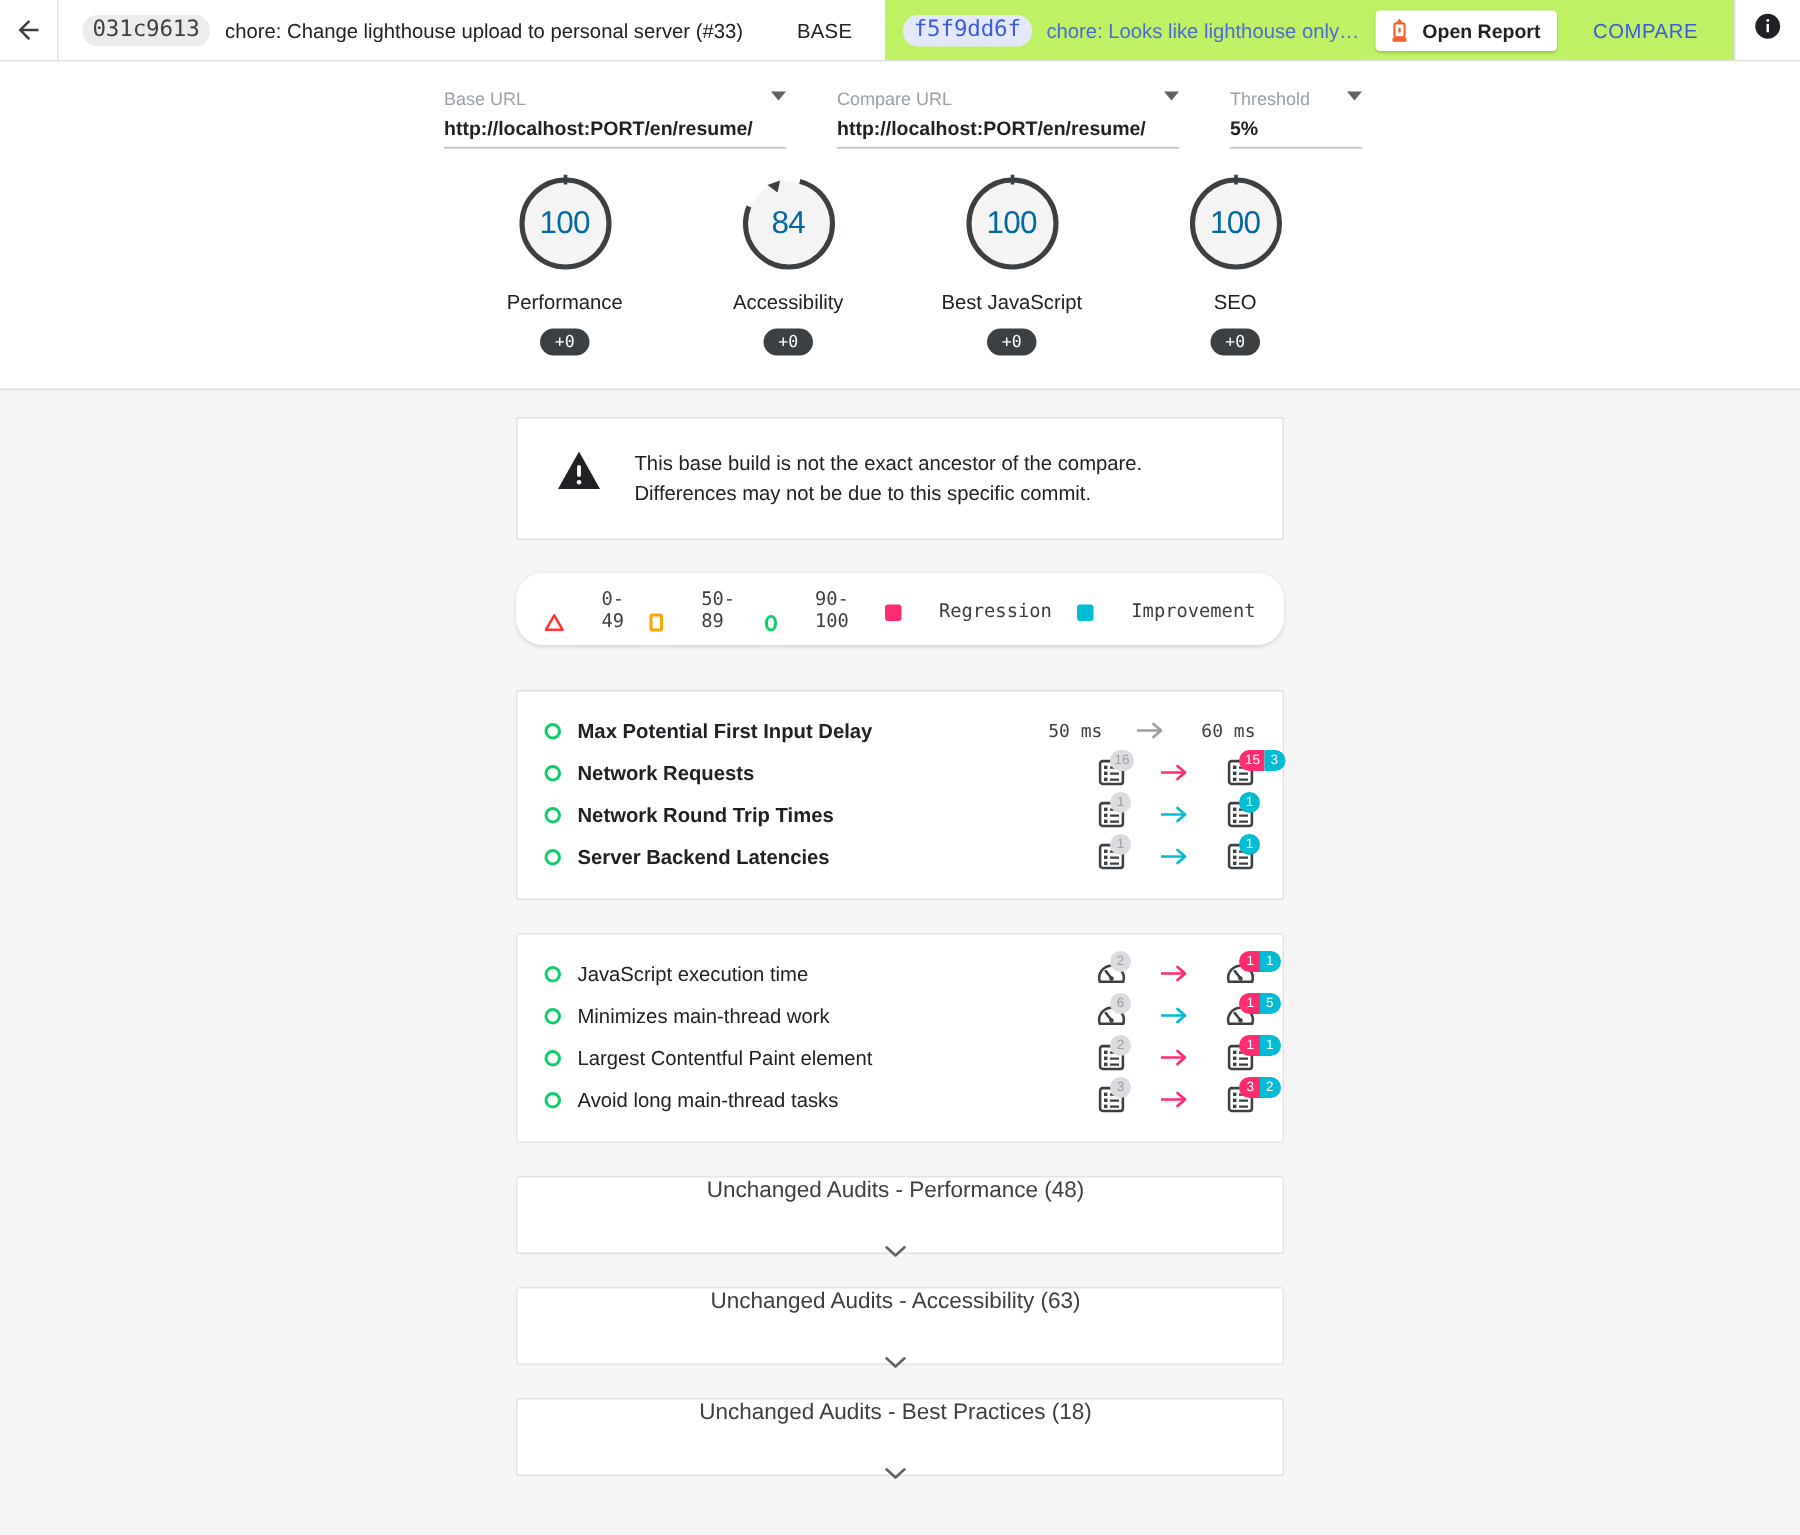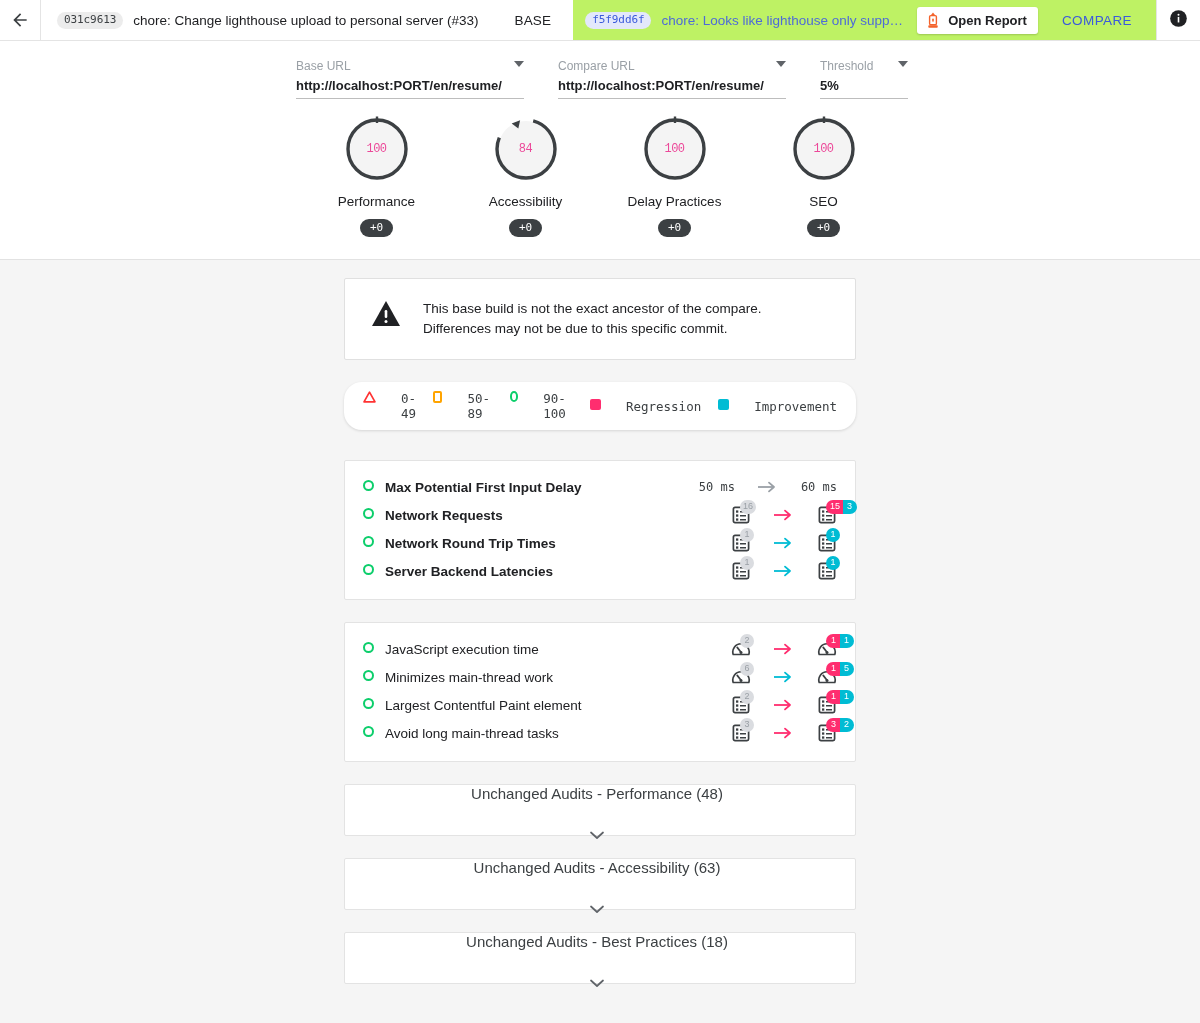--- a/index.html
+++ b/index.html
@@ -20,21 +20,21 @@
   .back-btn {
     width: 44px; display: flex; align-items: center; justify-content: center;
     cursor: pointer; background:#fff;
   }
   .back-btn svg { display:block; }
   .commit-cell {
     display: flex; align-items: center; gap: 10px; padding: 0 14px 0 16px;
     border-left: 1px solid #e4e4e4; flex: 0 0 auto; min-width: 0;
   }
   .sha {
-    font-family: "DejaVu Sans Mono", monospace; font-size: 11px;
+    font-family: "DejaVu Sans Mono", monospace; font-size: 15px;
     background: #ececec; color: #3c4043; border-radius: 10px;
     padding: 2.5px 7px 3.5px; letter-spacing: -0.1px; line-height: 1;
   }
   .sha.blue { background: #e3e8fb; color: #3b5bdb; }
   .commit-title {
     font-size: 13.5px; color: #202124; white-space: nowrap;
     overflow: hidden; text-overflow: ellipsis;
   }
   .commit-title.blue { color: #4d6bd8; }
   .base-label {
@@ -83,21 +83,21 @@
     border-left: 5px solid transparent; border-right: 5px solid transparent;
     border-top: 6px solid #5f6368; cursor: pointer;
   }
 
   .gauges { display: flex; justify-content: center; gap: 0; margin-top: 16px; }
   .gauge-item { width: 149px; display: flex; flex-direction: column; align-items: center; }
   .gauge { position: relative; width: 68px; height: 68px; }
   .gauge svg { display: block; transform: rotate(-90deg); }
   .gauge-score {
     position: absolute; inset: 0; display: flex; align-items: center; justify-content: center;
-    font-family: Liberation Mono, monospace; font-size: 12px; color: #ec4899; letter-spacing: -0.5px;
+    font-family: Liberation Sans, sans-serif; font-size: 21px; color: #0369a1; letter-spacing: -0.5px;
   }
   .gauge-label { font-size: 13.5px; color: #202124; margin-top: 11px; }
   .delta-badge {
     margin-top: 10px; background: #3c4043; color: #fff; border-radius: 10px;
     font-family: "DejaVu Sans Mono", monospace; font-size: 11px;
     padding: 3px 10px 4px; line-height: 1;
   }
 
   
   .body-wrap { padding-top: 14px; }
@@ -109,37 +109,37 @@
     margin-top: 4px;
   }
   .warn-text { font-size: 13.5px; line-height: 20px; color: #202124; }
 
   .legend-wrap { display: flex; justify-content: center; margin-top: 22px; }
   .legend {
     background: #fff; border-radius: 18px; box-shadow: 0 1px 3px rgba(0,0,0,.13);
     display: flex; align-items: center; gap: 17px; padding: 9px 19px;
     font-family: "DejaVu Sans Mono", monospace; font-size: 12.5px; color: #3c4043;
   }
-  .legend-item { display: flex; align-items: flex-start; gap: 25px; }
+  .legend-item { display: flex; align-items: flex-end; gap: 25px; }
   .lg-sq { width: 11px; height: 11px; border-radius: 2px; display:block; }
   .lg-sq.hollow { background: transparent; border: 2px solid #ffa400; width:12px; height:12px;}
   .lg-circ { width: 11px; height: 11px; border-radius: 50%; border: 2px solid #0cce6b; display:block;}
 
   .card {
     background: #fff; border: 1px solid #e3e3e3; border-radius: 2px;
     margin-top: 22px; padding: 12px 16px 14px;
   }
   .card.first { margin-top: 30px; }
   .card-title { font-size: 15px; color: #3c4043; padding: 6px 2px 10px; }
 
   .audit-row {
     display: flex; align-items: center; min-height: 28px; padding: 3px 2px;
     justify-content: space-between;
   }
-  .audit-left { display: flex; align-items: flex-start; gap: 11px; min-width: 0; }
+  .audit-left { display: flex; align-items: center; gap: 11px; min-width: 0; }
   .dot-pass { width: 11px; height: 11px; border-radius: 50%; border: 2px solid #0cce6b; flex: 0 0 auto;}
   .audit-name { font-size: 13.5px; color: #202124; font-weight: 700; white-space: nowrap; }
   .card .card-title + .audit-row .audit-name,
   .diagnostics .audit-name { font-weight: 400; }
 
   .audit-right { display: flex; align-items: center; gap: 22px; flex: 0 0 auto; }
   .ms-val { font-family: "DejaVu Sans Mono", monospace; font-size: 12px; color: #3c4043; }
   .arrow { width: 22px; height: 14px; flex: 0 0 auto; }
 
   .icon-badge { position: relative; width: 20px; height: 20px; flex: 0 0 auto; }
@@ -263,21 +263,21 @@
         </div>
         <div class="gauge-item">
           <div class="gauge">
             <svg width="68" height="68" viewBox="0 0 68 68">
               <circle cx="34" cy="34" r="28" fill="#f4f4f4"></circle>
               <circle cx="34" cy="34" r="29" fill="none" stroke="#3c4043" stroke-width="3.4"></circle>
               <line x1="34" y1="1.5" x2="34" y2="8" stroke="#3c4043" stroke-width="2.4" transform="rotate(90 34 34)"></line>
             </svg>
             <div class="gauge-score">100</div>
           </div>
-          <div class="gauge-label">Delay Practices</div>
+          <div class="gauge-label">Best JavaScript</div>
           <div class="delta-badge">+0</div>
         </div>
         <div class="gauge-item">
           <div class="gauge">
             <svg width="68" height="68" viewBox="0 0 68 68">
               <circle cx="34" cy="34" r="28" fill="#f4f4f4"></circle>
               <circle cx="34" cy="34" r="29" fill="none" stroke="#3c4043" stroke-width="3.4"></circle>
               <line x1="34" y1="1.5" x2="34" y2="8" stroke="#3c4043" stroke-width="2.4" transform="rotate(90 34 34)"></line>
             </svg>
             <div class="gauge-score">100</div>

